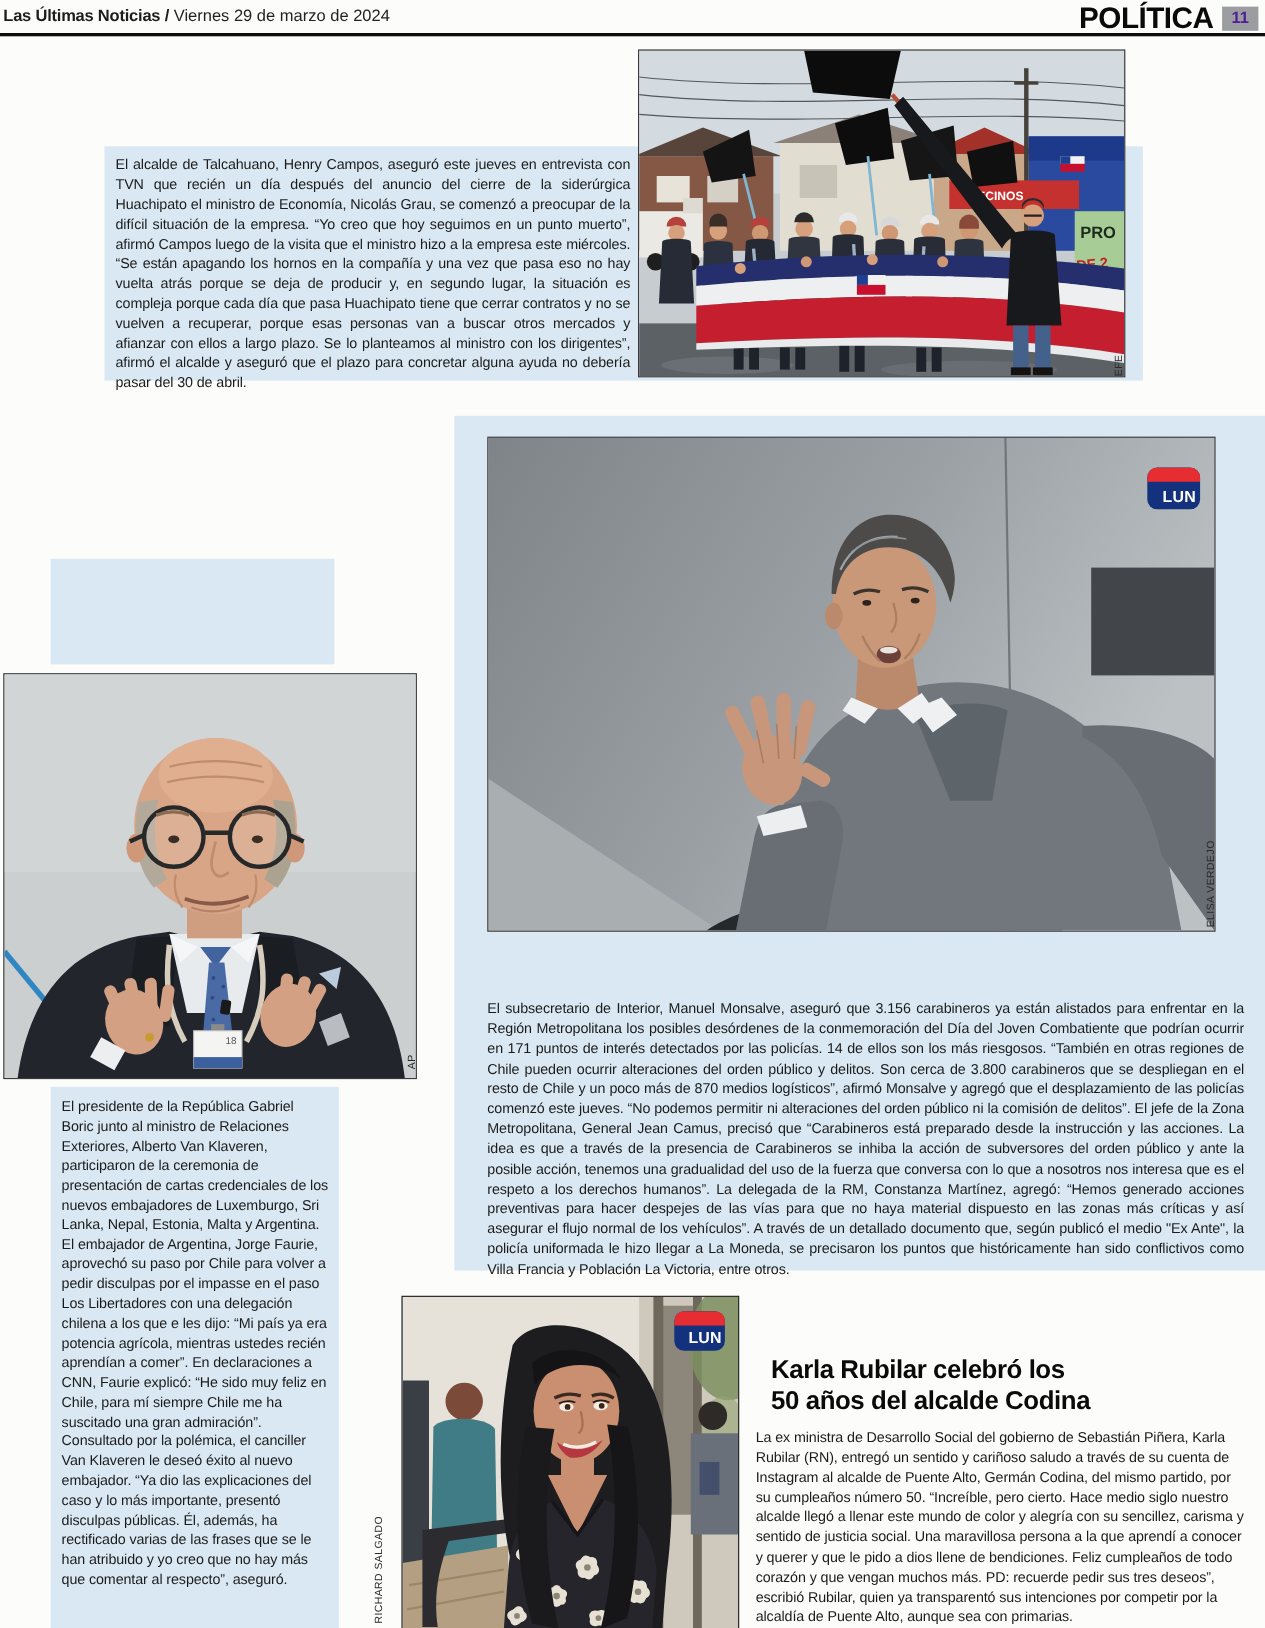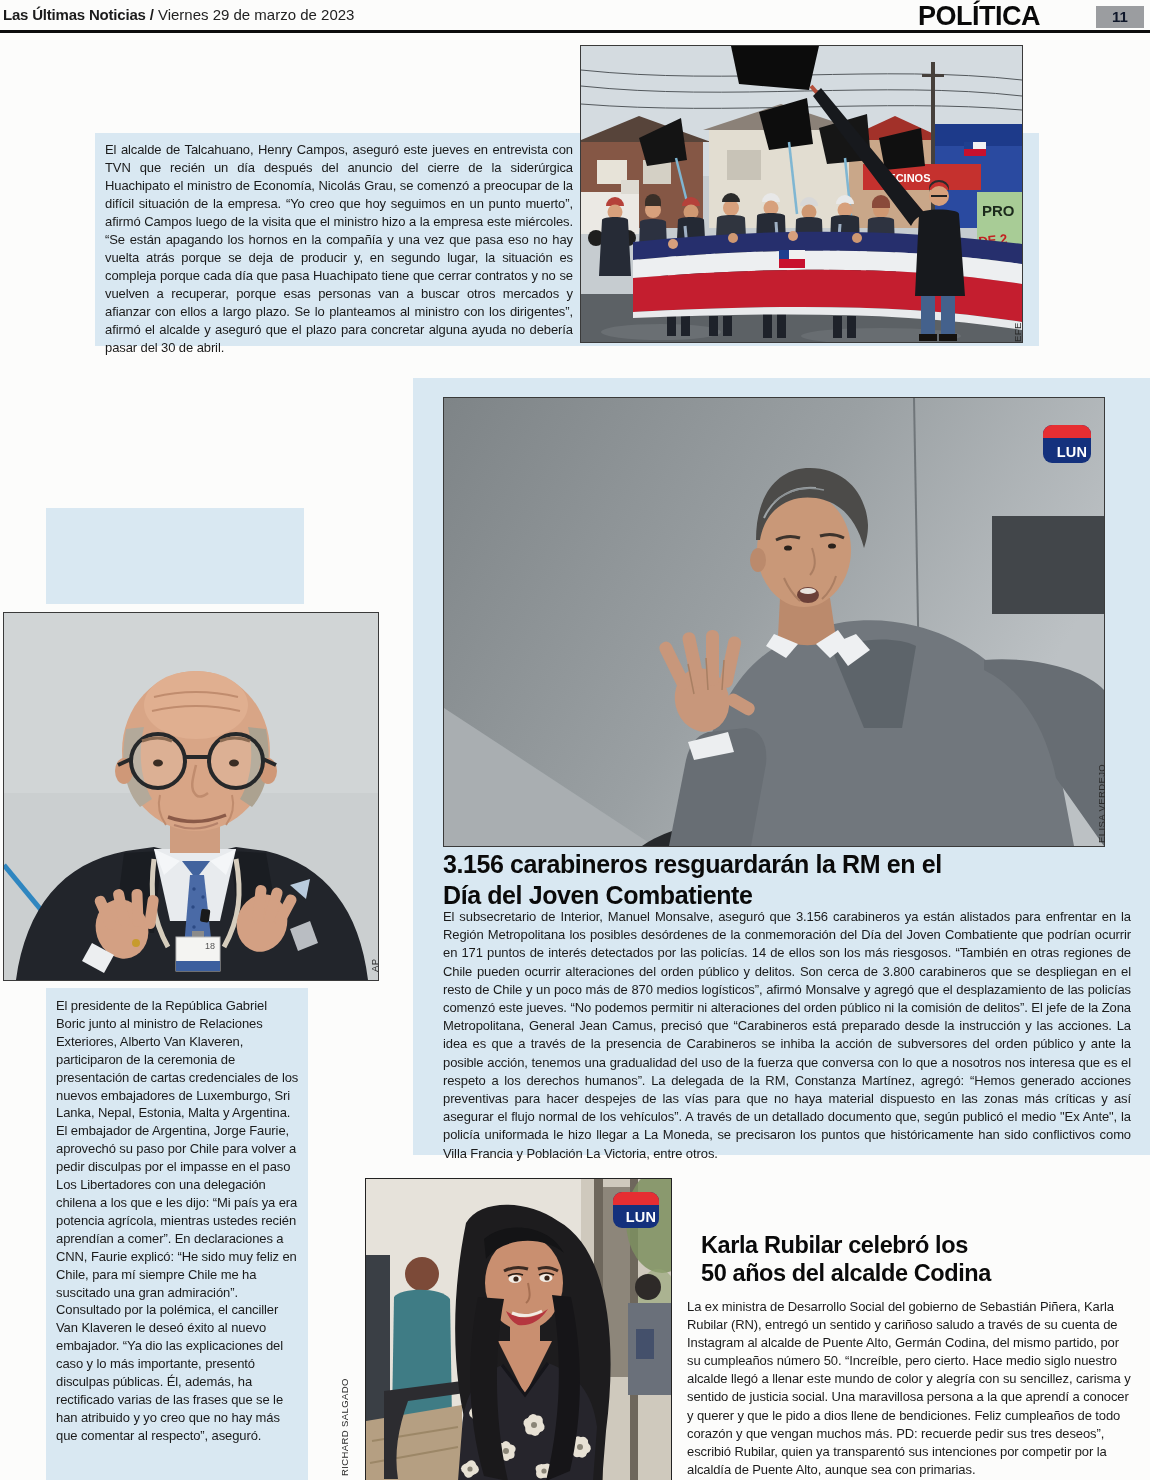--- a/index.html
+++ b/index.html
@@ -6,23 +6,23 @@
   .page{
     position:relative; width:1150px; height:1480px; margin:0 auto;
     background:#fcfcfb; overflow:hidden;
     font-family:"Liberation Sans", sans-serif; color:#1c1c1c;
   }
   
   .masthead-left{position:absolute;left:3px;top:6px;font-size:15px;white-space:nowrap;}
   .masthead-left .paper{font-weight:900;letter-spacing:-0.2px;}
   .masthead-left .sep{font-weight:900;margin:0 4px;}
   .masthead-left .date{font-weight:500;color:#222;}
-  .masthead-right{position:absolute;right:6px;top:1px;display:flex;align-items:center;gap:36px;}
+  .masthead-right{position:absolute;right:6px;top:1px;display:flex;align-items:center;}
   .section-title{font-weight:900;font-size:27px;letter-spacing:-0.5px;color:#0a0a0a;}
-  .page-badge{margin-left:20px;width:48px;height:22px;background:#9b9da0;color:#0f172a;
+  .page-badge{margin-left:8px;width:33px;height:22px;background:#9b9da0;color:#4c1d95;
     font-weight:700;font-size:15px;display:flex;align-items:center;justify-content:center;}
   .top-rule{position:absolute;left:0;top:30px;width:1150px;height:2.5px;background:#0d0d0d;}
 
   
   .panel{position:absolute;background:#d9e8f2;}
   .headline{position:absolute;font-weight:900;color:#0a0a0a;white-space:pre-line;letter-spacing:-0.4px;margin:0;}
   .bodytext{position:absolute;font-size:13px;line-height:18px;letter-spacing:-0.1px;color:#1b1b1b;margin:0;}
   .photo{position:absolute;border:1px solid #3a3a3a;overflow:hidden;background:#bbb;}
   .photo svg{display:block;}
   .vcredit{position:absolute;font-size:9.5px;line-height:10px;color:#2a2a2a;letter-spacing:0.4px;
@@ -52,21 +52,21 @@
   .ph-rubi{left:365px;top:1178px;width:305px;height:302px;border-color:#222;}
   .h-rubi{left:701px;top:1231px;width:455px;font-size:23.5px;line-height:28px;}
   .p-rubi-body{left:687px;top:1298px;width:448px;line-height:18.1px;}
 </style>
 </head>
 <body>
 
 <div class="page">
 
   <div class="masthead-left">
-    <span class="paper">Las Últimas Noticias</span><span class="sep">/</span><span class="date">Viernes 29 de marzo de 2023</span>
+    <span class="paper">Las Últimas Noticias</span><span class="sep">/</span><span class="date">Viernes 29 de marzo de 2024</span>
   </div>
   <div class="masthead-right">
     <span class="section-title">POLÍTICA</span>
     <span class="page-badge">11</span>
   </div>
   <div class="top-rule"></div>
 
   <div class="panel p-hornos-panel"></div>
   <p class="bodytext p-hornos-body">El alcalde de Talcahuano, Henry Campos, aseguró este jueves en entrevista con TVN que recién un día después del anuncio del cierre de la siderúrgica Huachipato el ministro de Economía, Nicolás Grau, se comenzó a preocupar de la difícil situación de la empresa. “Yo creo que hoy seguimos en un punto muerto”, afirmó Campos luego de la visita que el ministro hizo a la empresa este miércoles. “Se están apagando los hornos en la compañía y una vez que pasa eso no hay vuelta atrás porque se deja de producir y, en segundo lugar, la situación es compleja porque cada día que pasa Huachipato tiene que cerrar contratos y no se vuelven a recuperar, porque esas personas van a buscar otros mercados y afianzar con ellos a largo plazo. Se lo planteamos al ministro con los dirigentes”, afirmó el alcalde y aseguró que el plazo para concretar alguna ayuda no debería pasar del 30 de abril.</p>
 
@@ -349,22 +349,20 @@
       <path d="M392,178 Q388,192 378,201" stroke="#ab7e62" stroke-width="2" fill="none"></path>
       <polygon points="330,236 354,246 342,260 322,248" fill="#eef0f2"></polygon>
       <polygon points="394,232 372,246 386,260 404,246" fill="#eef0f2"></polygon>
     </svg>
     <div class="lun" style="right:13px;top:27px;">
         <span>LUN</span>
       </div>
   </div>
   <span class="vcredit" style="left:1107px;top:833px;">ELISA VERDEJO</span>
 
-  <h2 class="headline h-cara">3.156 carabineros resguardarán la RM en el
-Día del Joven Combatiente</h2>
   <p class="bodytext p-cara-body">El subsecretario de Interior, Manuel Monsalve, aseguró que 3.156 carabineros ya están alistados para enfrentar en la Región Metropolitana los posibles desórdenes de la conmemoración del Día del Joven Combatiente que podrían ocurrir en 171 puntos de interés detectados por las policías. 14 de ellos son los más riesgosos. “También en otras regiones de Chile pueden ocurrir alteraciones del orden público y delitos. Son cerca de 3.800 carabineros que se despliegan en el resto de Chile y un poco más de 870 medios logísticos”, afirmó Monsalve y agregó que el desplazamiento de las policías comenzó este jueves. “No podemos permitir ni alteraciones del orden público ni la comisión de delitos”. El jefe de la Zona Metropolitana, General Jean Camus, precisó que “Carabineros está preparado desde la instrucción y las acciones. La idea es que a través de la presencia de Carabineros se inhiba la acción de subversores del orden público y ante la posible acción, tenemos una gradualidad del uso de la fuerza que conversa con lo que a nosotros nos interesa que es el respeto a los derechos humanos”. La delegada de la RM, Constanza Martínez, agregó: “Hemos generado acciones preventivas para hacer despejes de las vías para que no haya material dispuesto en las zonas más críticas y así asegurar el flujo normal de los vehículos”. A través de un detallado documento que, según publicó el medio "Ex Ante", la policía uniformada le hizo llegar a La Moneda, se precisaron los puntos que históricamente han sido conflictivos como Villa Francia y Población La Victoria, entre otros.</p>
 
   <div class="photo ph-rubi">
     <svg width="305" height="302" viewBox="0 0 305 302">
       <rect width="305" height="302" fill="#e6e2da"></rect>
 
       <rect x="215" y="0" width="90" height="302" fill="#cfc9bd"></rect>
       <rect x="236" y="8" width="30" height="190" fill="#8d867a"></rect>
       <rect x="228" y="0" width="9" height="302" fill="#6e675c"></rect>
       <rect x="264" y="0" width="8" height="302" fill="#6e675c"></rect>

